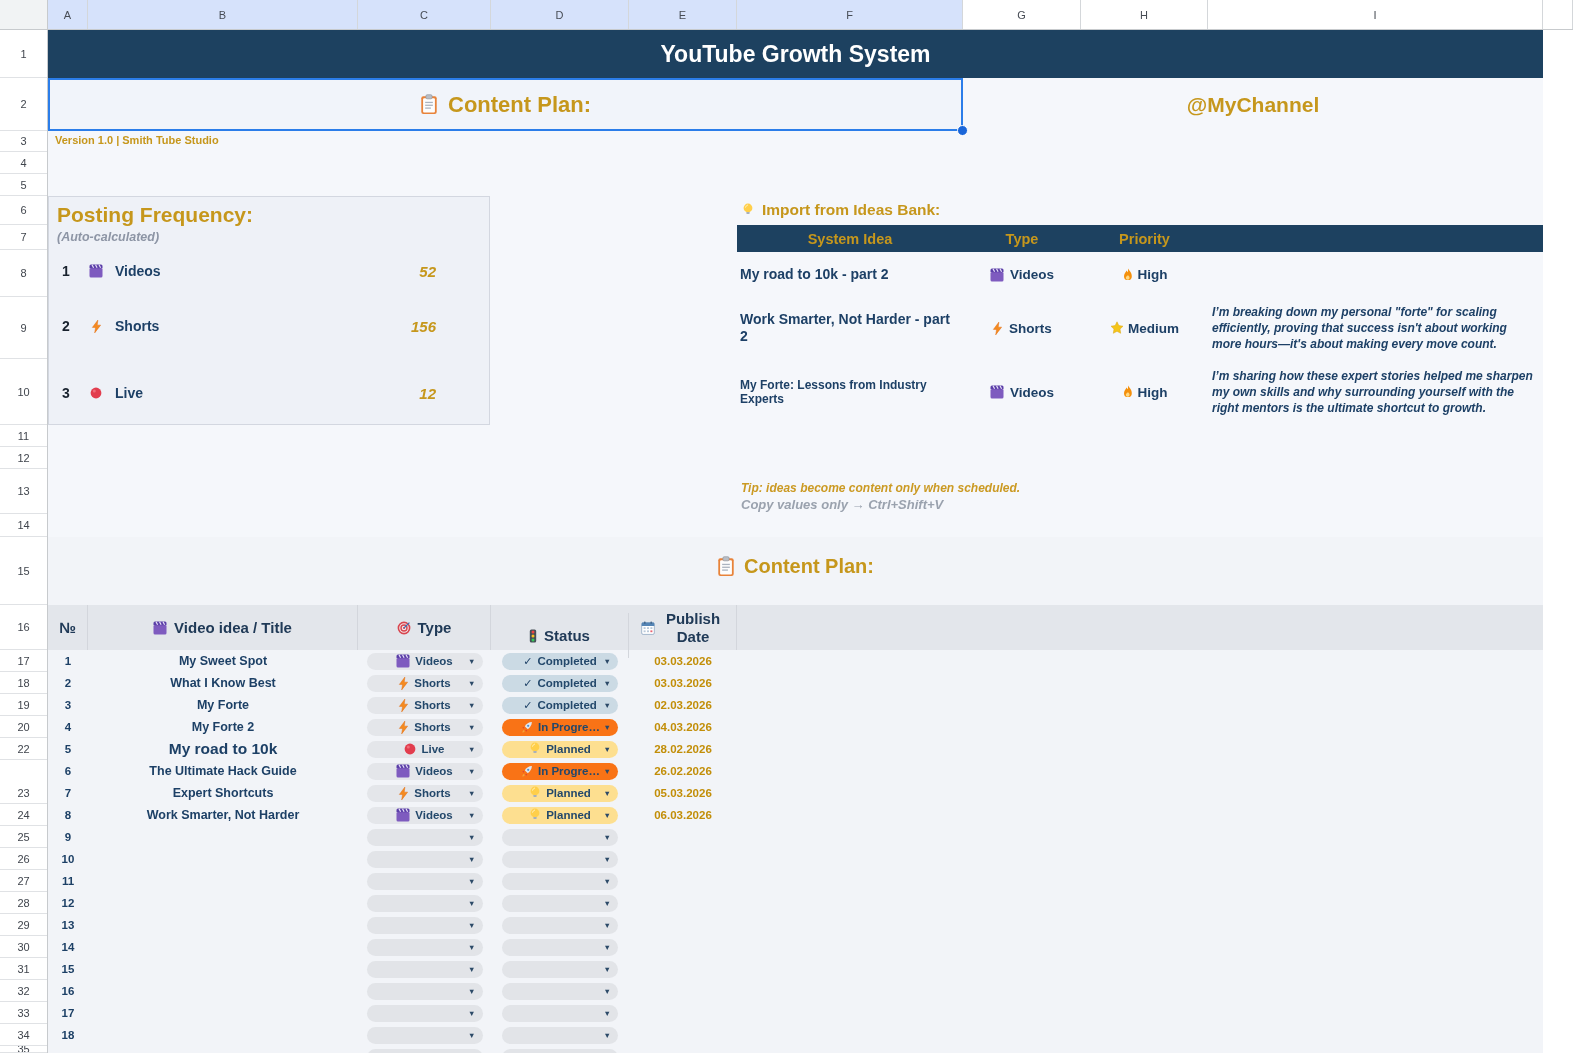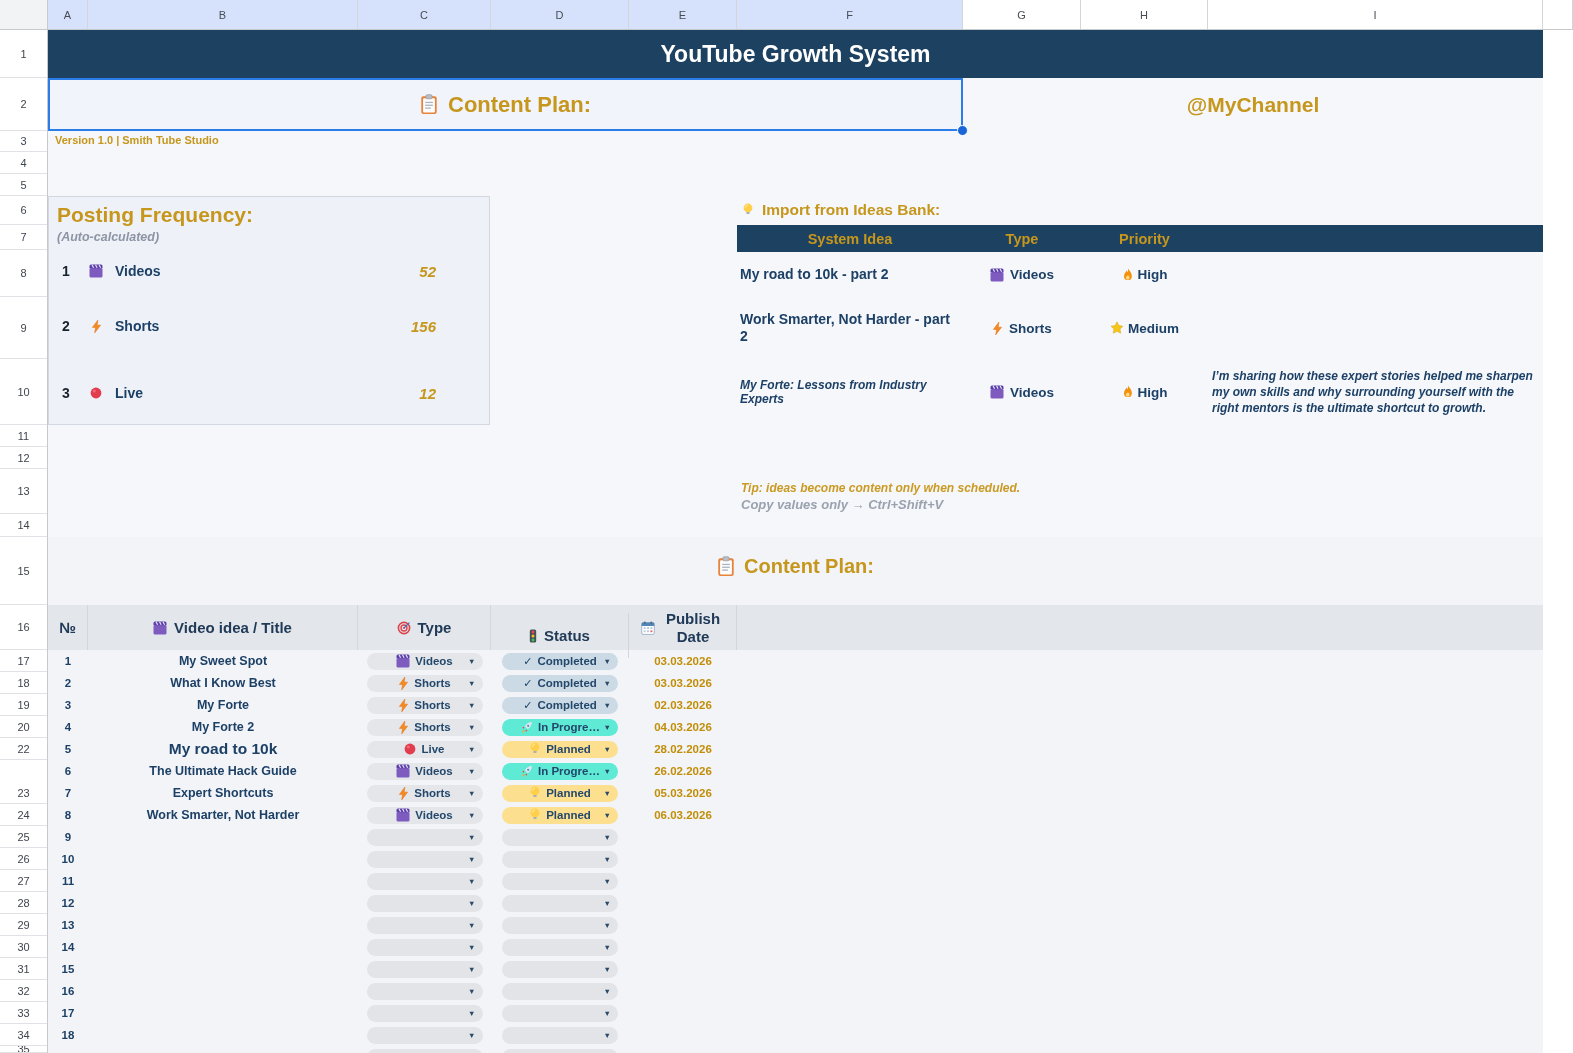--- a/index.html
+++ b/index.html
@@ -38,21 +38,21 @@
   .pf-val{margin-left:auto;margin-right:55px;font-size:15px;font-weight:bold;font-style:italic;color:#c6971c;}
   
   .ib-title{position:absolute;left:742px;top:201px;display:flex;align-items:center;gap:8px;
     font-size:15.5px;font-weight:bold;color:#c6971c;}
   .ib-hdr{position:absolute;left:737px;top:225px;width:806px;height:27px;background:#1d4160;}
   .ib-hcell{position:absolute;top:0;height:27px;display:flex;align-items:center;justify-content:center;
     color:#c6971c;font-size:14.5px;font-weight:bold;}
   .ib-row{position:absolute;left:737px;width:806px;}
   .ib-idea{position:absolute;left:3px;width:216px;height:100%;display:flex;align-items:center;
     font-size:14px;font-weight:bold;color:#1d4066;line-height:1.2;}
-  .ib-idea.it{font-size:12px;font-style:italic;}
+  .ib-idea.it{font-size:12px;}
   .ib-type{position:absolute;left:226px;width:118px;height:100%;display:flex;align-items:center;justify-content:center;gap:6px;
     font-size:13.5px;font-weight:bold;color:#1d4066;}
   .ib-pri{position:absolute;left:344px;width:127px;height:100%;display:flex;align-items:center;justify-content:center;gap:4px;
     font-size:13.5px;font-weight:bold;color:#1d4066;}
   .ib-note{position:absolute;left:475px;width:325px;height:100%;display:flex;align-items:center;
     font-size:12px;font-weight:bold;font-style:italic;color:#1d4066;line-height:1.36;}
   .tip{position:absolute;left:741px;top:481px;font-size:12px;font-weight:bold;font-style:italic;color:#cb9a23;}
   .shortcut{position:absolute;left:741px;top:497px;font-size:13px;font-weight:bold;font-style:italic;color:#9aa2ae;}
   
   .cpband{position:absolute;left:48px;top:537px;width:1495px;height:516px;background:#f2f4f8;}
@@ -67,21 +67,21 @@
   .cp-ttl{position:absolute;left:40px;width:270px;height:22px;display:flex;align-items:center;justify-content:center;
     font-size:12.5px;font-weight:bold;color:#1d4066;white-space:nowrap;}
   .cp-ttl.big{font-size:15.5px;}
   .cp-typewrap{position:absolute;left:310px;width:133px;height:22px;display:flex;align-items:center;justify-content:center;}
   .cp-statwrap{position:absolute;left:443px;width:138px;height:22px;display:flex;align-items:center;justify-content:center;}
   .pill{position:relative;width:116px;height:17px;border-radius:9px;display:flex;align-items:center;justify-content:center;gap:5px;
     font-size:11.5px;font-weight:bold;color:#23486b;background:#e4e6ea;}
   .pill .arr{position:absolute;right:7px;top:50%;transform:translateY(-50%);font-size:7.5px;color:#2c4a68;}
   .pill.empty{background:#e2e4e8;}
   .pill.st-completed{background:#cbdae4;}
-  .pill.st-inprogress{background:#5eead4;}
+  .pill.st-inprogress{background:#f97316;}
   .pill.st-planned{background:#fddf90;}
   .cp-date{position:absolute;left:581px;width:108px;height:22px;display:flex;align-items:center;justify-content:center;
     font-size:11.5px;font-weight:bold;color:#c28e08;}
   .chk{font-weight:bold;color:#1d4066;font-size:11px;}
   .icon{display:inline-flex;line-height:0;}
 </style>
 </head>
 <body>
 
 <div class="sheet">
@@ -265,20 +265,21 @@
           <span>Shorts</span>
         </div>
         <div class="ib-pri">
           <span class="icon">
             <svg width="14" height="14" viewBox="0 0 14 14">
               <path d="M7 0.8 8.8 4.6 13 5.2 10 8.1 10.7 12.3 7 10.3 3.3 12.3 4 8.1 1 5.2 5.2 4.6Z" fill="#f5c518" stroke="#d9a514" stroke-width="0.5"></path>
             </svg>
           </span>
           <span>Medium</span>
         </div>
+        <div class="ib-note">I’m breaking down my personal "forte" for scaling efficiently, proving that success isn't about working more hours—it's about making every move count.</div>
       </div>
       <div class="ib-row" style="top: 359px; height: 66px;">
         <div class="ib-idea it">My Forte: Lessons from Industry Experts</div>
         <div class="ib-type">
           <span class="icon">
             <svg width="14" height="14" viewBox="0 0 14 14">
               <rect x="0.5" y="4" width="13" height="9.5" rx="1.5" fill="#7e5bbf"></rect>
               <path d="M0.5 4.2 V2A1.5 1.5 0 0 1 2 .5h10A1.5 1.5 0 0 1 13.5 2v2.2z" fill="#5b3fa8"></path>
               <g stroke="#e8e0f7" stroke-width="1.2">
                 <line x1="3" y1="0.8" x2="4.6" y2="3.8"></line>

